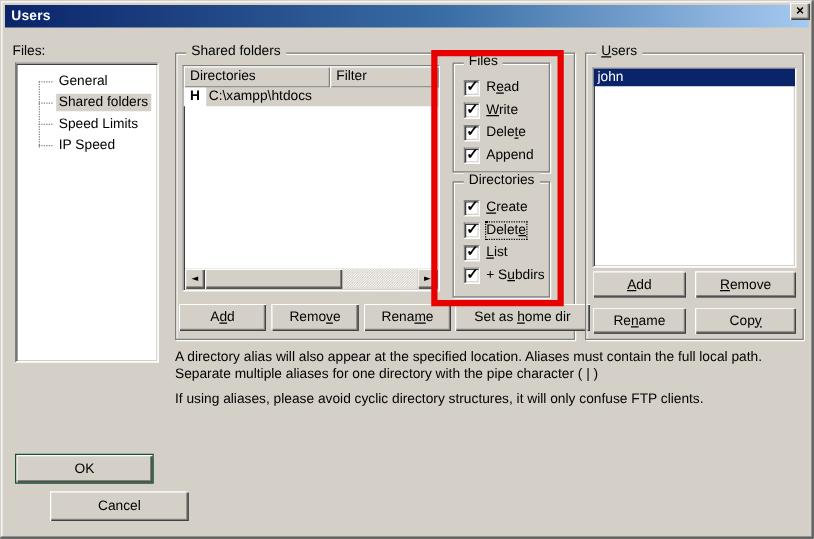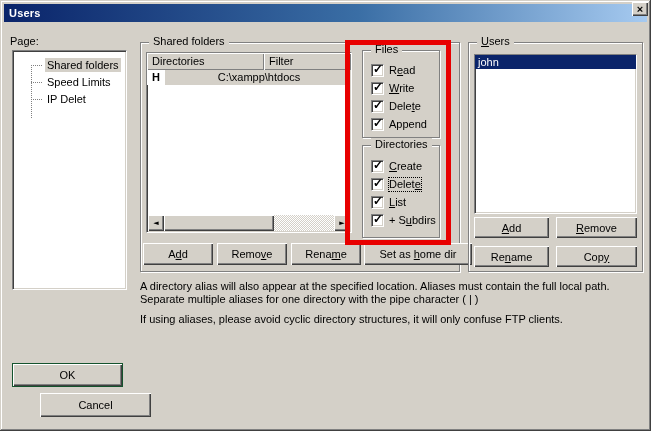--- a/index.html
+++ b/index.html
@@ -62,21 +62,21 @@
   
   .listview { position: absolute; left: 146px; top: 52px; width: 206px; height: 181px; }
   .lv-header { display: flex; height: 17px; }
   .lv-hcell {
     background: #d4d0c8; padding: 1px 0 0 5px; height: 17px; line-height: 15px;
     box-shadow: inset 1px 1px 0 #ffffff, inset -1px -1px 0 #808080;
     overflow: hidden; white-space: nowrap;
   }
   .lv-row { display: flex; height: 15px; line-height: 15px; white-space: nowrap; }
   .home-marker { width: 18px; text-align: center; font-weight: bold; background: #fff; }
-  .row-path { flex: 1; background: #d4d0c8; padding-left: 2px; text-align: center; }
+  .row-path { flex: 1; background: #d4d0c8; padding-left: 2px; }
   .hscroll {
     position: absolute; left: 1px; right: 1px; bottom: 1px; height: 16px;
     display: flex;
     background-color: #d4d0c8;
   }
   .sb-btn {
     width: 16px; height: 16px; background: #d4d0c8; border: none; cursor: default;
     box-shadow: inset 1px 1px 0 #ffffff, inset -1px -1px 0 #404040, inset -2px -2px 0 #808080;
     font-size: 7px; line-height: 15px; text-align: center; color: #000; padding: 0;
     font-family: "DejaVu Sans", sans-serif;
@@ -131,32 +131,35 @@
 
 <div class="window">
 
   <div class="titlebar">
     <span class="title">Users</span>
   </div>
   <button class="close-btn">
     <span>×</span>
   </button>
 
-  <div class="label" style="left:10px; top:35px;">Page:</div>
+  <div class="label" style="left:10px; top:35px;">Files:</div>
   <div class="tree sunken">
     <div class="tree-inner">
       <div class="tree-line"></div>
+      <div class="tree-item">
+        <span class="tlabel">General</span>
+      </div>
       <div class="tree-item selected">
         <span class="tlabel">Shared folders</span>
       </div>
       <div class="tree-item">
         <span class="tlabel">Speed Limits</span>
       </div>
       <div class="tree-item">
-        <span class="tlabel">IP Delet</span>
+        <span class="tlabel">IP Speed</span>
       </div>
     </div>
   </div>
 
   <div class="group" style="left:140px; top:42px; width:320px; height:230px;">
     <span class="legend">Shared folders</span>
   </div>
 
   <div class="listview sunken">
     <div class="lv-header">

